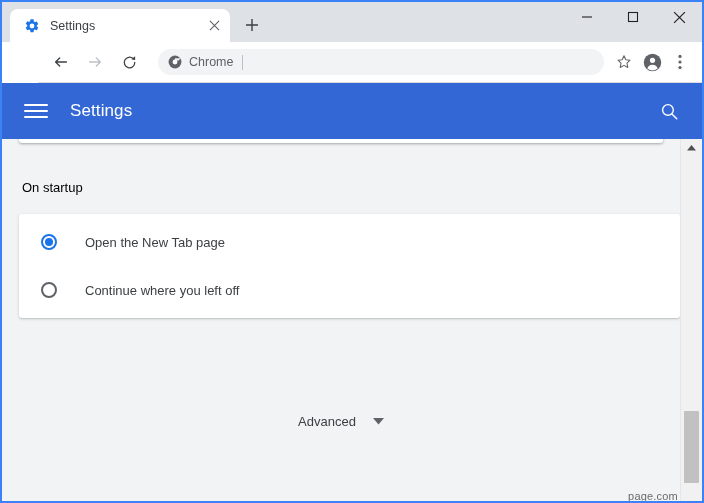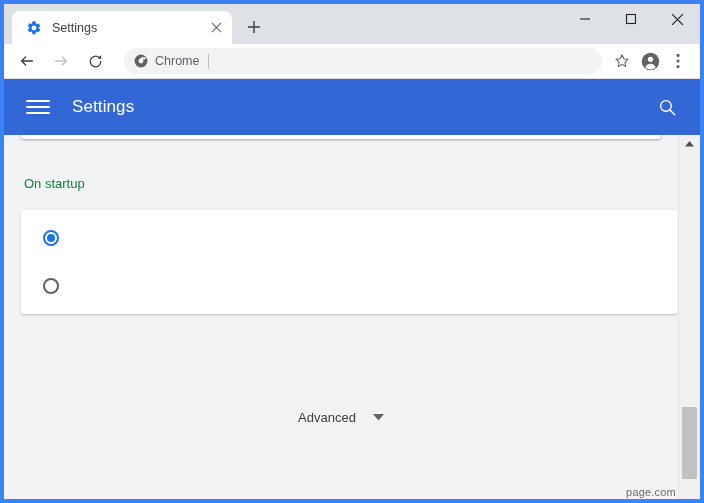--- a/index.html
+++ b/index.html
@@ -12,21 +12,21 @@
     overflow: hidden;
     font-family: "Liberation Sans", sans-serif;
     background: #ffffff;
   }
 
   #window {
     position: relative;
     width: 704px;
     height: 503px;
     box-sizing: border-box;
-    border: 4px solid #3b82f6;
+    border: 2px solid #3b82f6;
     background: #ffffff;
     overflow: hidden;
   }
 
   
   #tabstrip {
     position: relative;
     height: 40px;
     background: #dee1e6;
     display: flex;
@@ -87,27 +87,28 @@
   .winctl {
     width: 46px;
     height: 30px;
     display: flex;
     align-items: center;
     justify-content: center;
   }
 
   
   #toolbar {
-    height: 35px;
+    height: 41px;
     background: #ffffff;
     display: flex;
     align-items: center;
     padding: 0 8px;
     box-sizing: border-box;
     border-bottom: 1px solid #dadce0;
+    margin-left: 36px;
   }
   .navbtn {
     width: 30px;
     height: 30px;
     display: flex;
     align-items: center;
     justify-content: center;
     flex: 0 0 auto;
     margin-right: 4px;
   }
@@ -217,21 +218,21 @@
     height: 14px;
     background: #ffffff;
     border-radius: 0 0 3px 3px;
     box-shadow: 0 1px 3px rgba(60,64,67,.30), 0 1px 2px rgba(60,64,67,.15);
   }
   #section-label {
     position: absolute;
     left: 20px;
     top: 41px;
     font-size: 13px;
-    color: #15803d;
+    color: #000000;
   }
   #startup-card {
     position: absolute;
     left: 17px;
     right: 0px;
     top: 75px;
     background: #ffffff;
     border-radius: 3px;
     box-shadow: 0 1px 3px rgba(60,64,67,.22), 0 1px 1px rgba(60,64,67,.10);
     padding: 4px 0;
@@ -449,24 +450,26 @@
     <div id="content-scroll">
 
       <div id="partial-card-above"></div>
 
       <div id="section-label">On startup</div>
 
       <div id="startup-card">
 
         <div class="radio-row">
           <span class="radio checked"></span>
+          <span class="radio-label">Open the New Tab page</span>
         </div>
 
         <div class="radio-row">
           <span class="radio"></span>
+          <span class="radio-label">Continue where you left off</span>
         </div>
 
 
       </div>
 
       <div id="advanced-row">
         <span id="advanced-label">Advanced</span>
         <span style="display:flex;">
           <svg width="11" height="7" viewBox="0 0 11 7">
             <path fill="#5f6368" d="M0 0 L11 0 L5.5 6.6 Z"></path>

